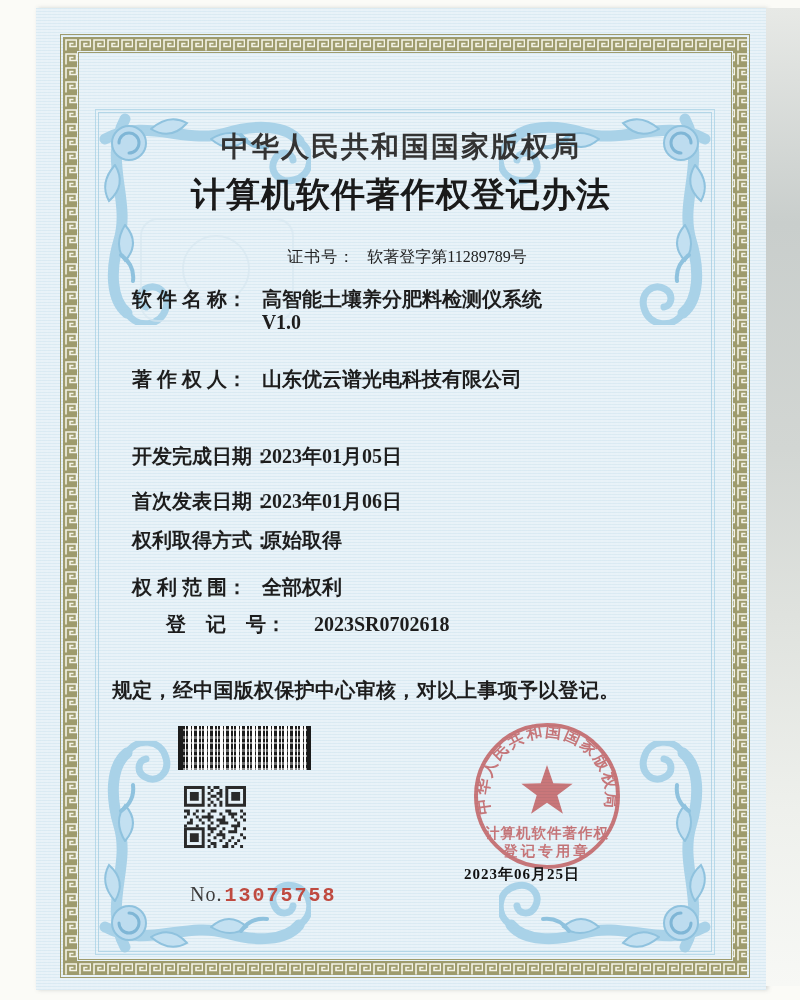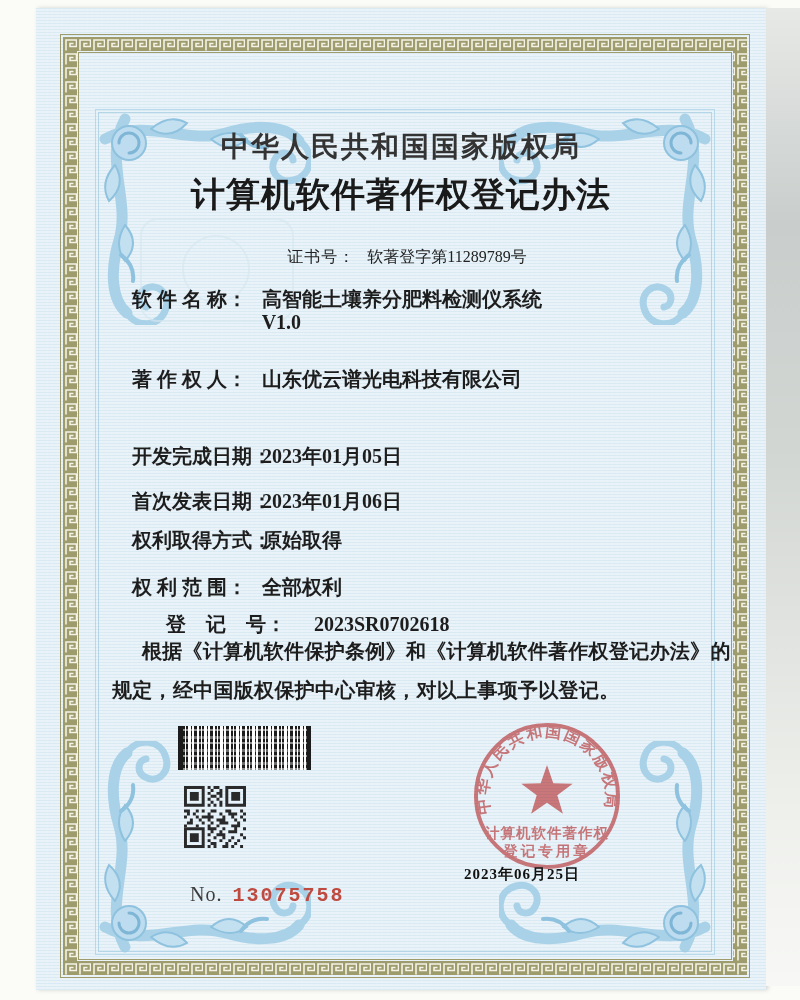--- a/index.html
+++ b/index.html
@@ -47,21 +47,21 @@
   .certno-row{left:60px;top:221px;width:606px;text-align:center;font-size:16px;color:#222;}
   .certno-row .lab{margin-right:12px;letter-spacing:1px;}
   .row{left:76px;font-size:20px;font-weight:600;}
   .row .lab{display:inline-block;width:130px;letter-spacing:0;}
   .row.wide .lab{width:148px;margin-left:34px;}
   .statement{left:76px;width:600px;font-size:20px;font-weight:600;letter-spacing:.3px;}
   .indent{padding-left:30px;}
   .serial-row{left:130px;top:852px;font-size:20px;color:#3c3c3c;letter-spacing:1px;}
   .serial-row .num{
     font-family:"Liberation Mono","DejaVu Sans Mono",monospace;
-    color:#bf4a40;margin-left:10px;letter-spacing:2px;font-weight:600;
+    color:#bf4a40;margin-left:2px;letter-spacing:2px;font-weight:600;
   }
   .issue-date{left:428px;top:857px;font-size:15px;font-weight:600;color:#111;letter-spacing:1px;z-index:5;}
   
   .pdf417{
     position:absolute;left:142px;top:718px;width:124px;height:44px;z-index:3;
     border-left:5px solid #1c1c1c;border-right:4px solid #1c1c1c;
     background:
       repeating-linear-gradient(0deg, rgba(255,255,255,.5) 0 2px, rgba(255,255,255,0) 2px 5px, rgba(255,255,255,.35) 5px 8px, rgba(255,255,255,0) 8px 13px),
       repeating-linear-gradient(90deg,#1c1c1c 0 2px,#fdfdfd 2px 3px,#1c1c1c 3px 5px,#fdfdfd 5px 8px,#1c1c1c 8px 9px,#fdfdfd 9px 11px,#1c1c1c 11px 14px,#fdfdfd 14px 16px);
   }
@@ -140,21 +140,20 @@
   <div class="txt row" style="top:496px">
     <span class="lab">权利取得方式：</span><span>原始取得</span>
   </div>
   <div class="txt row" style="top:543px">
     <span class="lab">权 利 范 围：</span><span>全部权利</span>
   </div>
   <div class="txt row wide" style="top:580px">
     <span class="lab">登　记　号：</span><span>2023SR0702618</span>
   </div>
 
-  <div class="txt statement indent" style="top:630px">根据《计算机软件保护条例》和《计算机软件著作权登记办法》的</div>
   <div class="txt statement" style="top:669px">规定，经中国版权保护中心审核，对以上事项予以登记。</div>
 
   <div class="pdf417"></div>
   <svg class="qr" width="62" height="62" viewBox="0 0 63 63">
     <rect width="63" height="63" fill="#ffffff" opacity="0"></rect>
     <g fill="#2a2a2a">
       <path fill-rule="evenodd" d="M0,0h21v21h-21z M3,3h15v15h-15z M6,6h9v9h-9z"></path>
       <path fill-rule="evenodd" d="M42,0h21v21h-21z M45,3h15v15h-15z M48,6h9v9h-9z"></path>
       <path fill-rule="evenodd" d="M0,42h21v21h-21z M3,45h15v15h-15z M6,48h9v9h-9z"></path>
       <path d="M24,18h3v3h-3z M30,18h3v3h-3z M36,18h3v3h-3z M18,24h3v3h-3z M18,30h3v3h-3z M18,36h3v3h-3z

